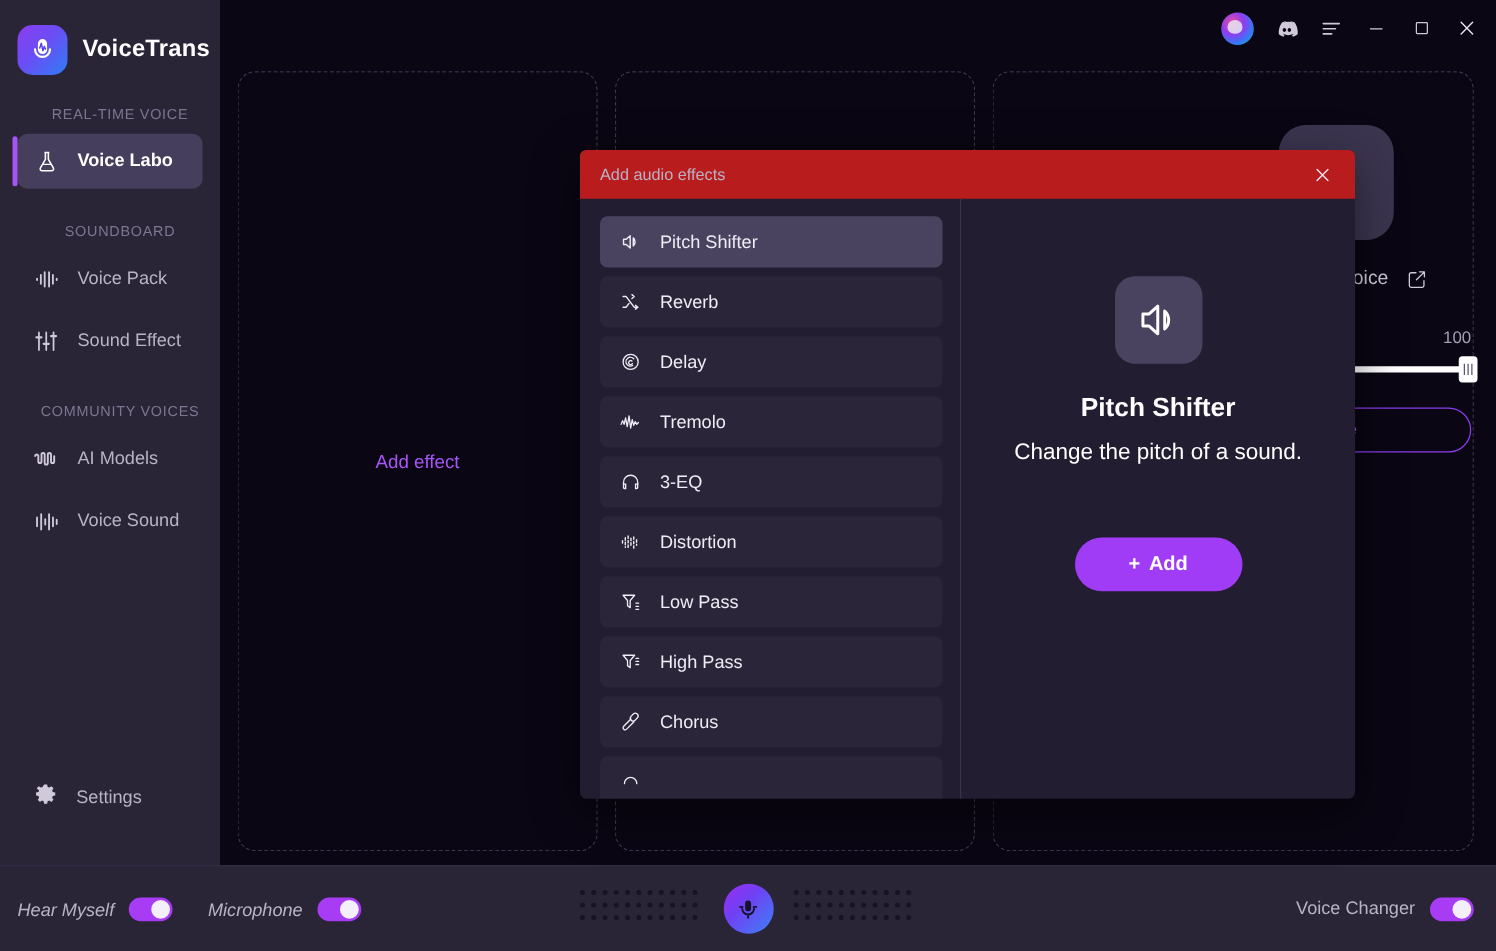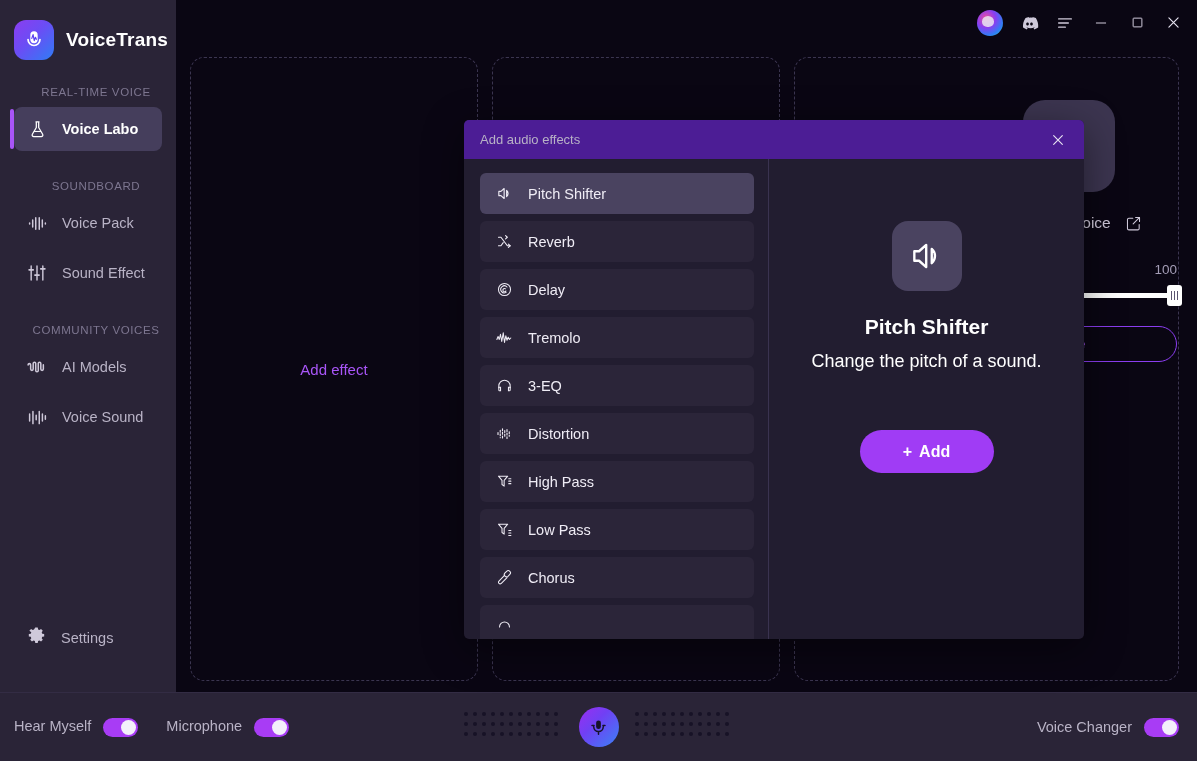--- a/index.html
+++ b/index.html
@@ -126,21 +126,21 @@
 
   
   .modal-wrap { position: absolute; left: 0; top: 0; right: 0; bottom: 0; z-index: 20; pointer-events: none; }
   .modal {
     position: absolute; left: 288px; top: 120px; width: 620px; height: 519px;
     background: #221d30; border-radius: 5px; overflow: hidden;
     display: flex; flex-direction: column; pointer-events: auto;
     box-shadow: 0 10px 40px rgba(0,0,0,.45);
   }
   .modal-head {
-    height: 39px; background: #4c1d95; display:flex; align-items:center;
+    height: 39px; background: #b91c1c; display:flex; align-items:center;
     justify-content: space-between; padding: 0 14px 0 16px; flex: 0 0 39px;
   }
   .modal-title { color: #b8b2c6; font-size: 13px; }
   .modal-close { color: #e7e3f0; cursor: pointer; display:flex; padding: 4px; }
   .modal-body { flex: 1; display: flex; min-height: 0; }
   .eff-list {
     width: 305px; flex: 0 0 305px; border-right: 1px solid #3a3350;
     padding: 14px 14px 0 16px; overflow: hidden;
   }
   .eff {
@@ -167,21 +167,21 @@
     font-family: "Liberation Sans", sans-serif;
   }
 
   
   .bottombar {
     height: 69px; flex: 0 0 69px; background: #2a2437;
     display: flex; align-items: center; position: relative; z-index: 6;
     border-top: 1px solid #332c44;
   }
   .bb-left { display:flex; align-items:center; gap: 28px; padding-left: 14px; }
-  .bb-pair { display:flex; align-items:flex-start; gap: 12px; }
+  .bb-pair { display:flex; align-items:flex-end; gap: 12px; font-style: italic; }
   .bb-label { color:#b9b3c6; font-size: 14.5px; }
   .toggle {
     width: 35px; height: 19px; border-radius: 11px; background: #a83cf5;
     position: relative; cursor: pointer; flex: 0 0 35px;
   }
   .toggle::after {
     content:""; position:absolute; right: 2px; top: 2px;
     width: 15px; height: 15px; border-radius: 50%; background: #f3f0fa;
   }
   .bb-center {
@@ -438,34 +438,34 @@
                     <path d="M4 10v4M7 7v10M10 5v14M13 7.5v9M16 6v12M19 9v6" stroke-dasharray="2.6 2.2"></path>
                   </svg>
                 </span>
                 <span>Distortion</span>
               </div>
 
               <div class="eff">
                 <span class="ico">
                   <svg width="17" height="17" viewBox="0 0 24 24" fill="none" stroke="#efecf5" stroke-width="1.5" stroke-linecap="round" stroke-linejoin="round">
                     <path d="M3.5 4.5h13l-5 6v8l-3-2.2v-5.8z"></path>
-                      <path d="M18 8h3M18 11.5h3M18 15h3"></path>
-                  </svg>
-                </span>
-                <span>High Pass</span>
+                      <path d="M18 13.5h3M18 17h3M18 20.5h3"></path>
+                  </svg>
+                </span>
+                <span>Low Pass</span>
               </div>
 
               <div class="eff">
                 <span class="ico">
                   <svg width="17" height="17" viewBox="0 0 24 24" fill="none" stroke="#efecf5" stroke-width="1.5" stroke-linecap="round" stroke-linejoin="round">
                     <path d="M3.5 4.5h13l-5 6v8l-3-2.2v-5.8z"></path>
-                      <path d="M18 13.5h3M18 17h3M18 20.5h3"></path>
-                  </svg>
-                </span>
-                <span>Low Pass</span>
+                      <path d="M18 8h3M18 11.5h3M18 15h3"></path>
+                  </svg>
+                </span>
+                <span>High Pass</span>
               </div>
 
               <div class="eff">
                 <span class="ico">
                   <svg width="17" height="17" viewBox="0 0 24 24" fill="none" stroke="#efecf5" stroke-width="1.5" stroke-linecap="round" stroke-linejoin="round">
                     <path d="M19.5 3.2a3.2 3.2 0 0 0-4.5 0l-2.6 2.6a3.2 3.2 0 0 0 4.5 4.5l2.6-2.6a3.2 3.2 0 0 0 0-4.5z"></path>
                     <path d="M12.3 8.8L4.2 17c-1 1-1 2.5 0 3.3.9.9 2.4.8 3.3-.1l8.1-8.1"></path>
                   </svg>
                 </span>
                 <span>Chorus</span>

